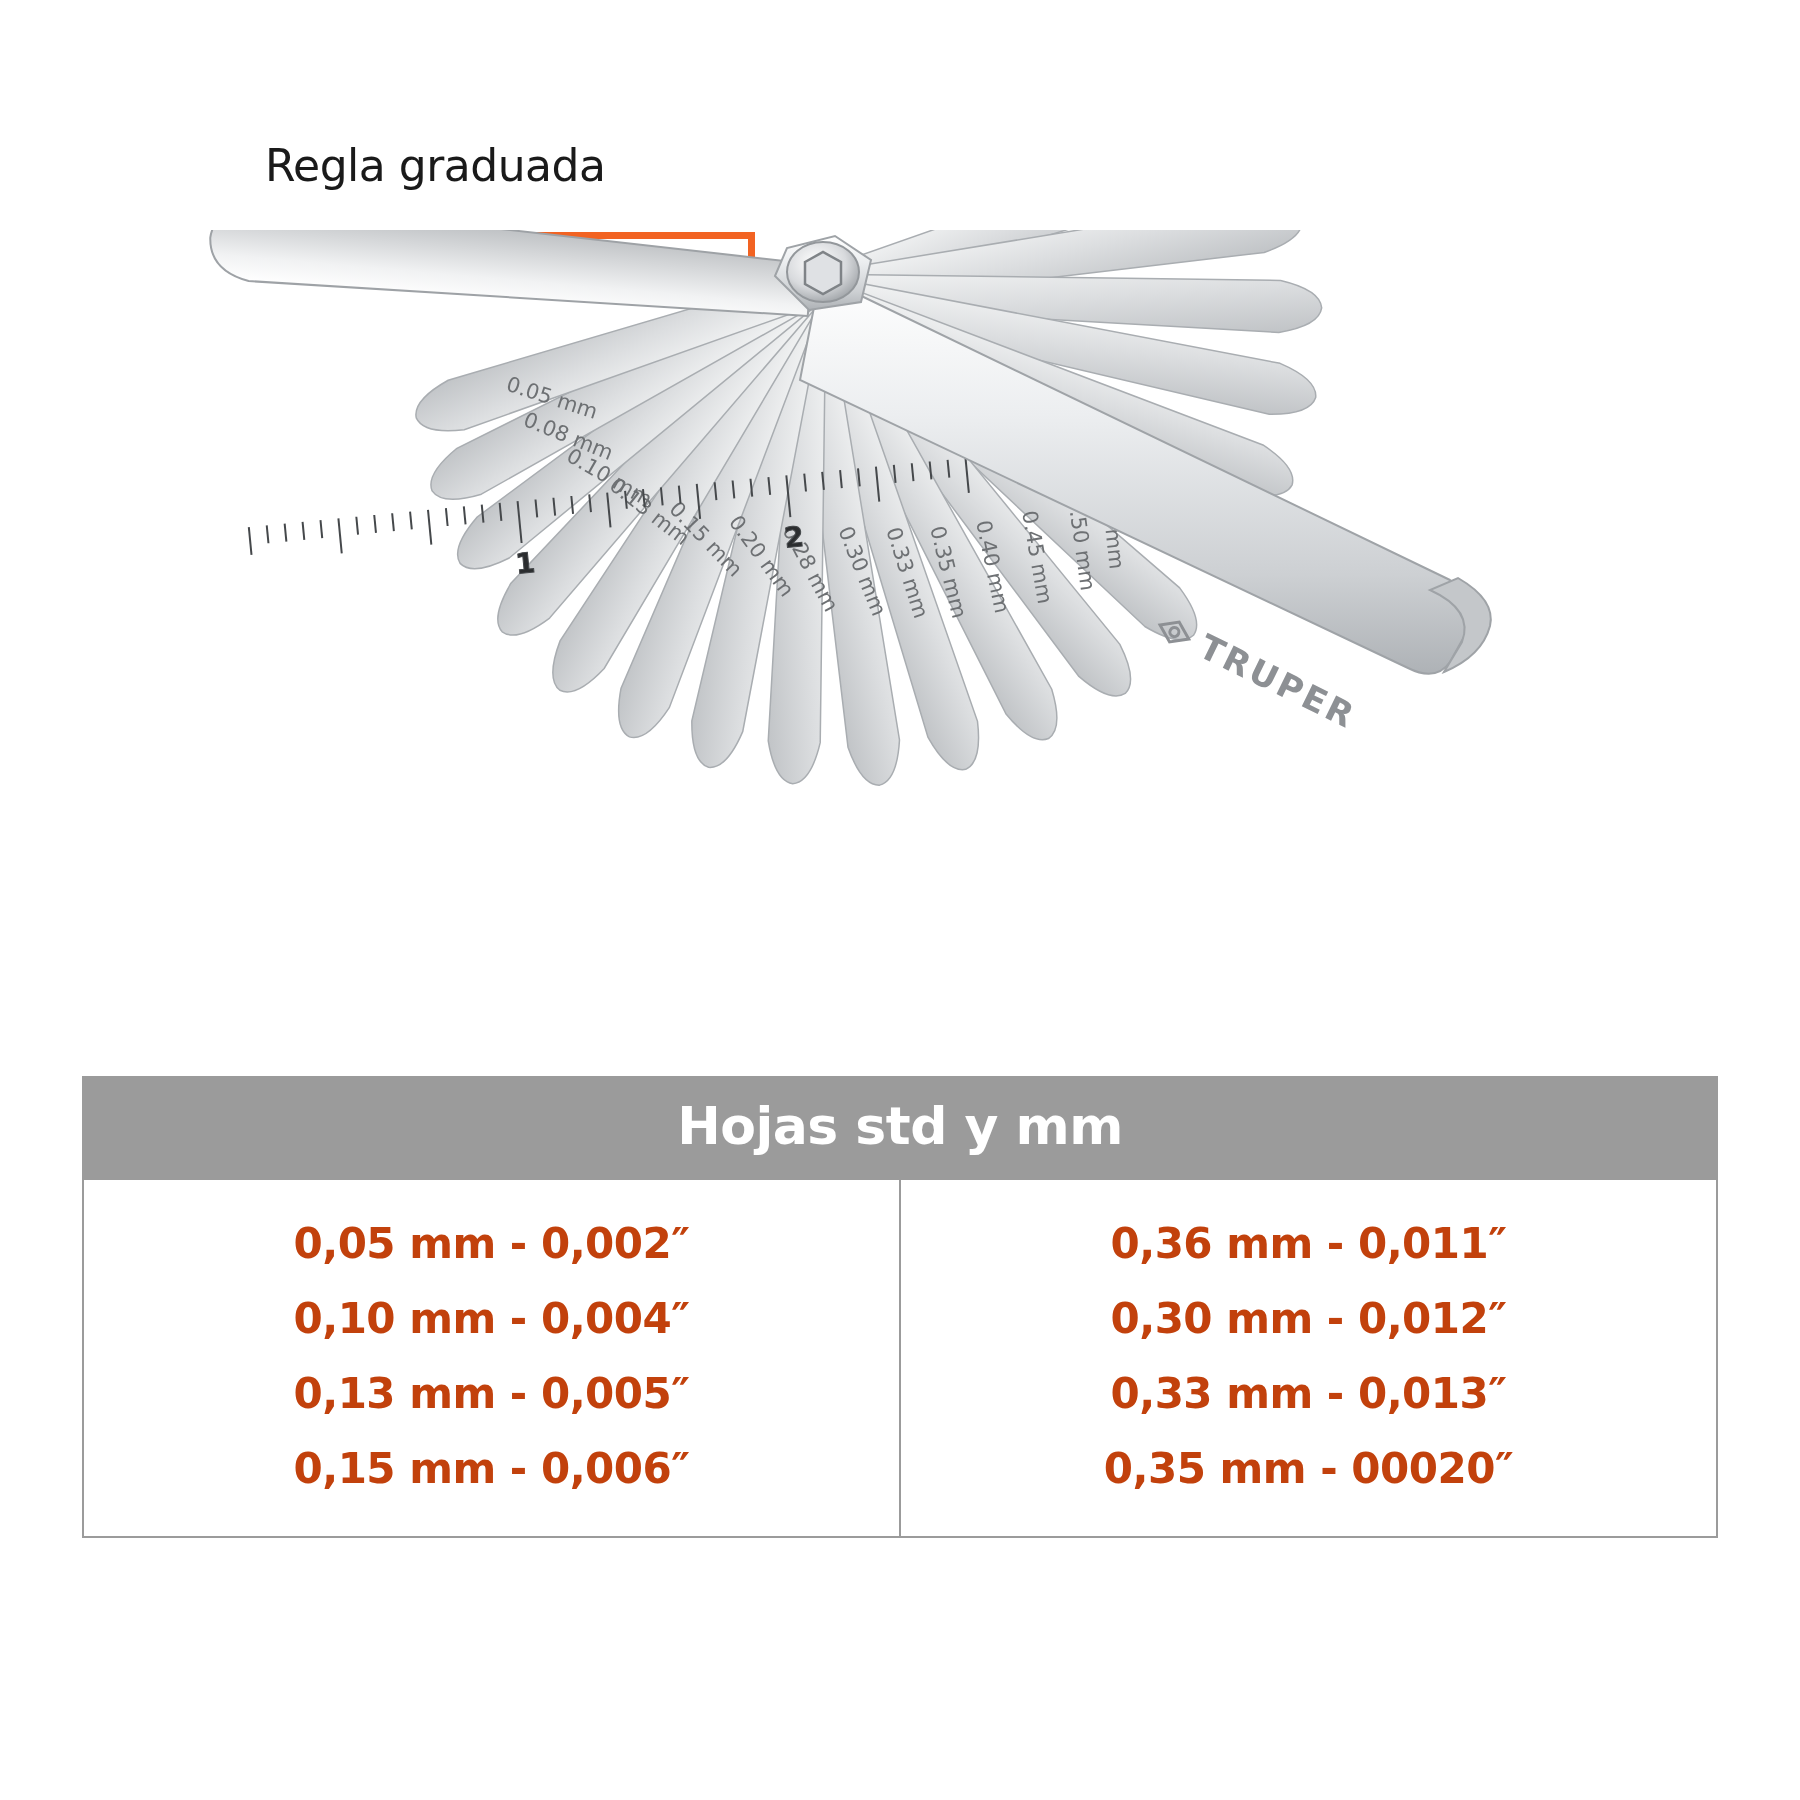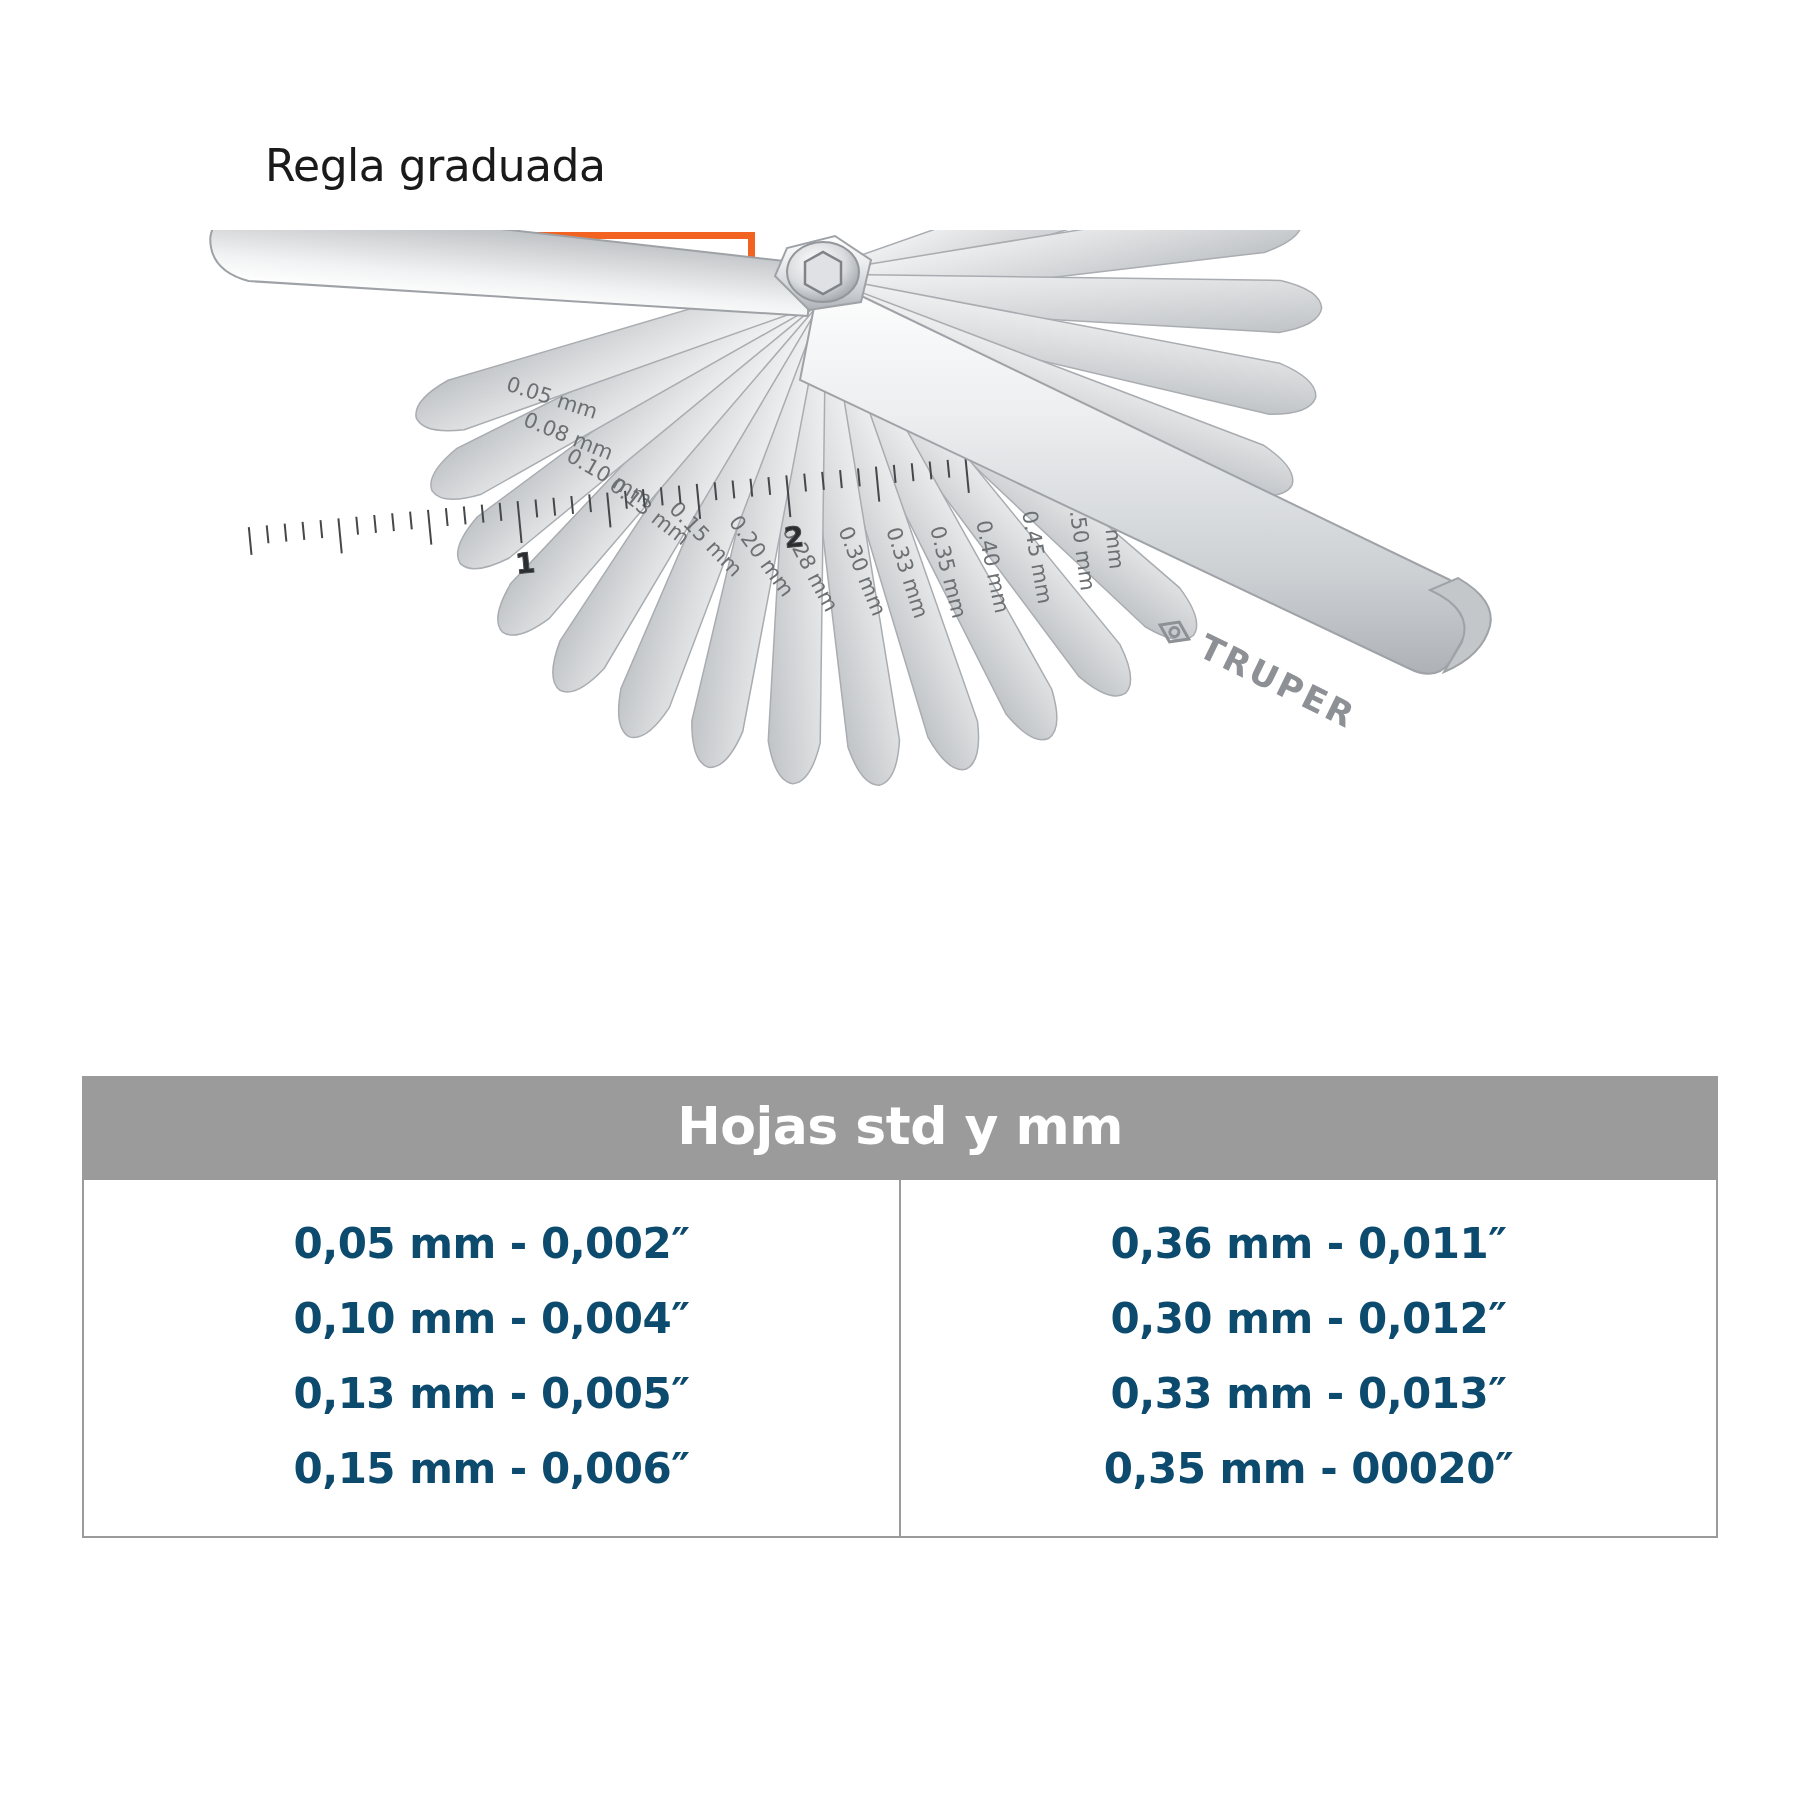--- a/index.html
+++ b/index.html
@@ -102,21 +102,21 @@
     border-right: 2px solid #9b9b9b;
     box-sizing: border-box;
   }
   .spec-col:last-child {
     border-right: none;
   }
   .spec-cell {
     font-size: 42px;
     font-weight: bold;
     font-family: "DejaVu Sans", sans-serif;
-    color: #0c4a6e;
+    color: #c2410c;
     text-align: center;
     padding: 13px 0;
     letter-spacing: -0.5px;
     white-space: nowrap;
   }
 </style>
 </head>
 <body>
 
 <div id="callout">

